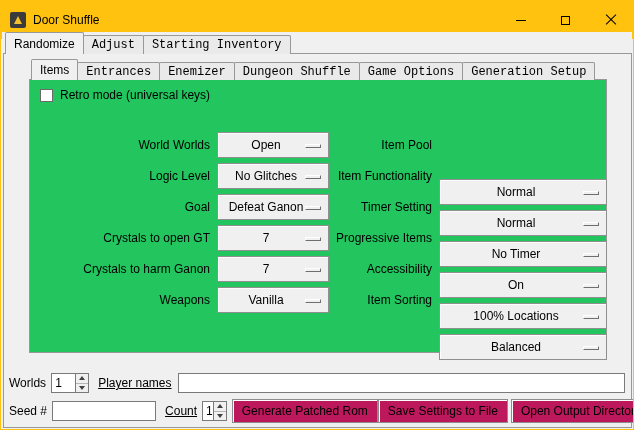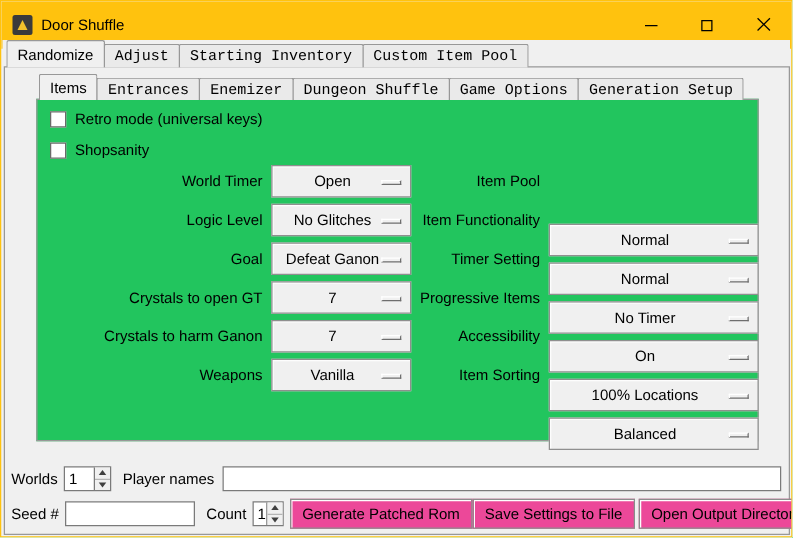--- a/index.html
+++ b/index.html
@@ -109,28 +109,28 @@
   .entry-player{ flex:1; margin-left:6px; }
   .entry-seed{ width:104px; margin-left:5px; }
   .spin{ display:flex; width:38px; height:20px; border:1px solid #7a7a7a; background:#fff; margin-left:5px; }
   .spin-val{ flex:1; padding-left:3px; line-height:18px; }
   .spin-btns{ width:13px; display:flex; flex-direction:column; border-left:1px solid #7a7a7a; }
   .spin-btn{ flex:1; background:#f0f0f0; display:flex; align-items:center; justify-content:center; cursor:default; }
   .spin-btn.up{ border-bottom:1px solid #b5b5b5; }
   .tri-up{ width:0; height:0; border-left:3px solid transparent; border-right:3px solid transparent; border-bottom:4px solid #404040; }
   .tri-down{ width:0; height:0; border-left:3px solid transparent; border-right:3px solid transparent; border-top:4px solid #404040; }
   .btn{
-    height:24px; padding:0 9px; background:#ec4899;
+    height:24px; padding:0 9px; background:#be185d;
     border:1px solid #8c8c8c; box-shadow:inset 1px 1px 0 #fdfdfd;
     font:inherit; white-space:nowrap; cursor:default;
   }
   .btn-generate{ margin-left:5px; }
   .spacer{ flex:1; }
   .btn + .btn{ margin-left:3px; }
-  .ml8{ margin-left:9px; }
+  .ml8{ margin-left:9px;text-decoration:underline; }
 </style>
 </head>
 <body>
 
 <div class="window">
 
   <div class="titlebar">
     <div class="app-icon"></div>
     <div class="title-text">Door Shuffle</div>
     <div class="caption-buttons">
@@ -145,49 +145,44 @@
         </div>
     </div>
   </div>
 
   <div class="win-body">
 
     <div class="tabs outer-tabs">
       <div class="tab selected">Randomize</div>
       <div class="tab">Adjust</div>
       <div class="tab">Starting Inventory</div>
-      <div class="tab">Custom Item Pool</div>
     </div>
 
     <div class="outer-pane"></div>
 
     <div class="tabs inner-tabs">
       <div class="tab selected">Items</div>
       <div class="tab">Entrances</div>
       <div class="tab">Enemizer</div>
       <div class="tab">Dungeon Shuffle</div>
       <div class="tab">Game Options</div>
       <div class="tab">Generation Setup</div>
     </div>
 
     <div class="inner-pane">
 
       <div class="check-row" style="top:8px;">
         <span class="checkbox"></span>
         <span class="check-label">Retro mode (universal keys)</span>
       </div>
-      <div class="check-row" style="top:33px;">
-        <span class="checkbox"></span>
-        <span class="check-label">Shopsanity</span>
-      </div>
 
       <div class="options">
 
         <div class="opt-row">
-          <span class="opt-label l-label">World Timer</span>
+          <span class="opt-label l-label">World Worlds</span>
           <button class="opt-menu l-btn">
             <span class="opt-value">Open</span>
             <span class="menu-indicator"></span>
           </button>
           <span class="opt-label r-label">Item Pool</span>
           <button class="opt-menu r-btn">
             <span class="opt-value">Normal</span>
             <span class="menu-indicator"></span>
           </button>
         </div>

